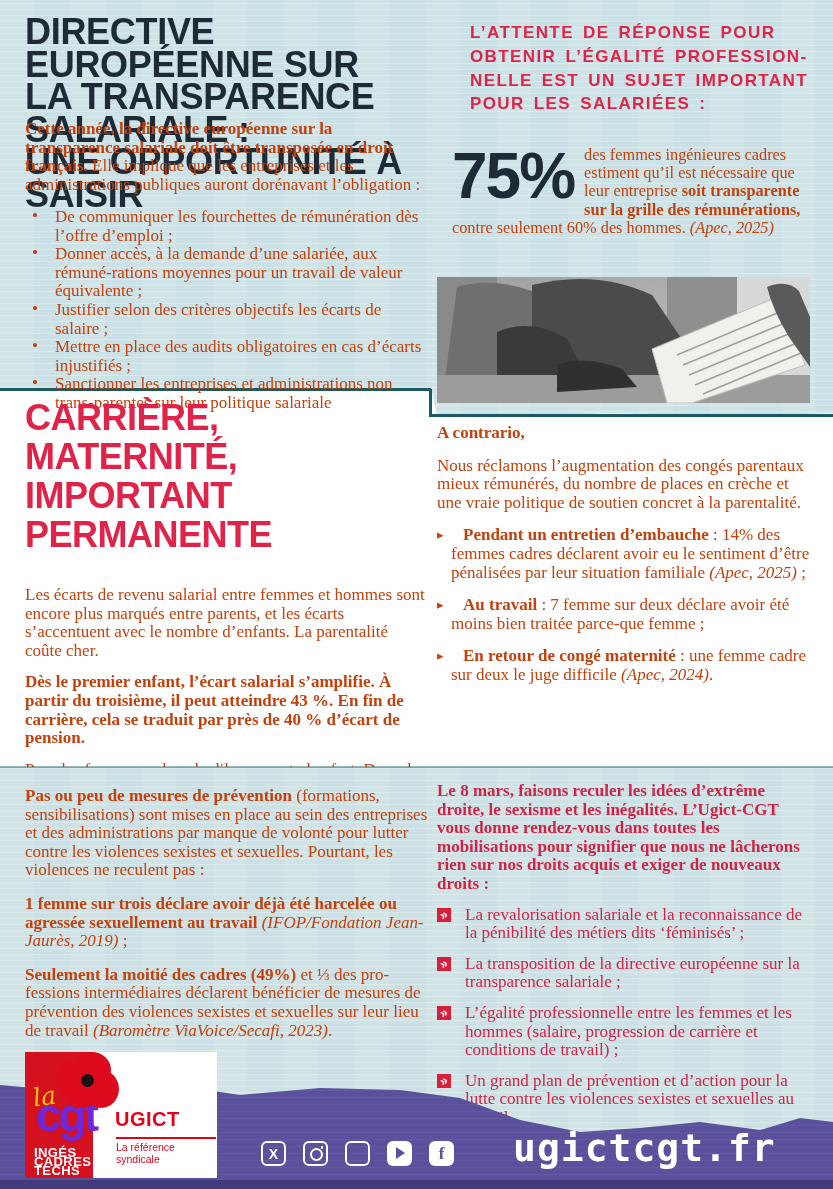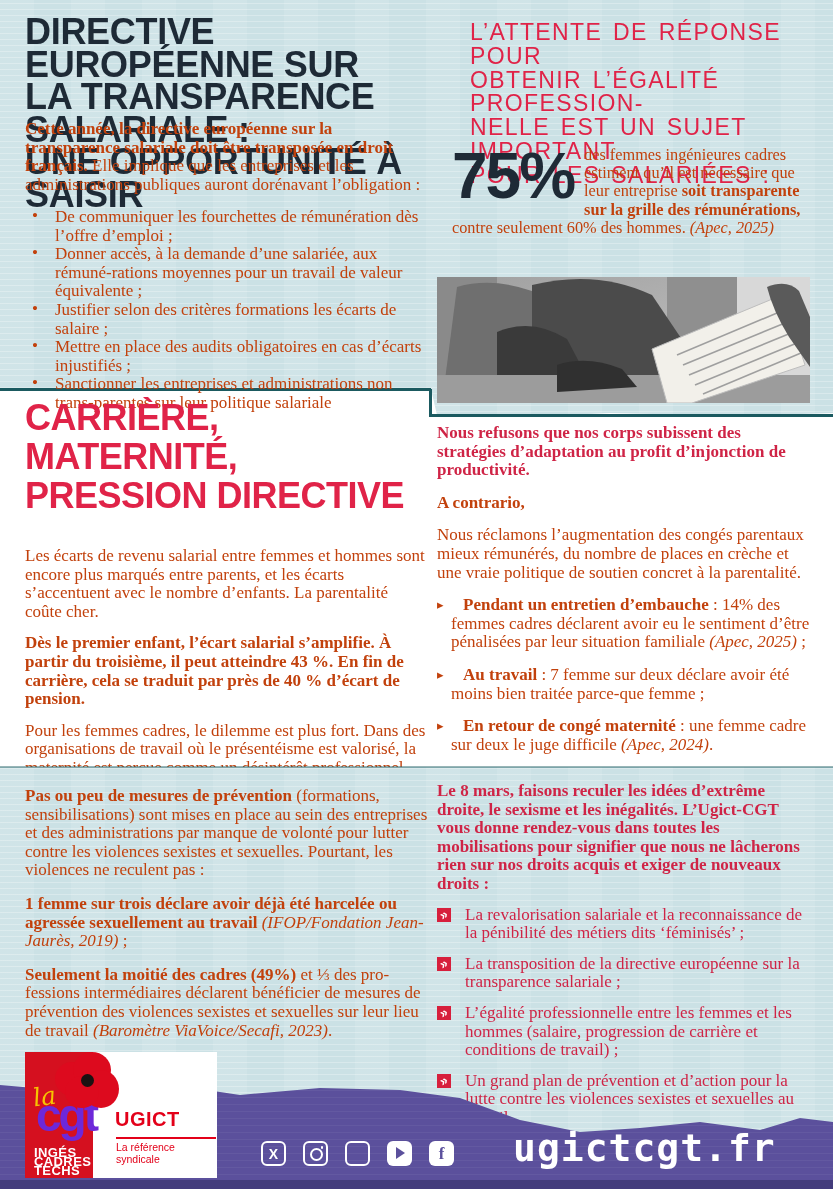--- a/index.html
+++ b/index.html
@@ -26,22 +26,22 @@
   .mono{font-family:"DejaVu Sans Mono", monospace;}
   .navy{color:#1e2a36;}
   .red{color:#e02348;}
   .redtext{color:#cf2446;}
   .body-ink{color:#c2410c;}
   .b{font-weight:bold;} .i{font-style:italic;}
   h1,h2,p{margin:0;padding:0;}
 
   #title-main{left:25px;top:16px;width:408px;font-size:36px;line-height:32.5px;
               letter-spacing:-.3px;font-weight:bold;}
-  #heading-right{left:470px;top:21px;width:345px;font-size:23px;line-height:23.8px;
-                 letter-spacing:1.4px;word-spacing:3px;font-weight:normal;}
+  #heading-right{left:470px;top:21px;width:345px;font-size:17px;line-height:23.8px;
+                 letter-spacing:1.4px;word-spacing:3px;font-weight:bold;}
 
   .serif-p{font-size:17px;line-height:18.6px;}
   #intro{left:25px;top:120px;width:402px;}
   #bullets-top{left:25px;top:208px;width:404px;}
   .tl-bullet{position:relative;padding-left:30px;margin:0;}
   .tl-bullet .dot{position:absolute;left:7px;top:-1px;}
 
   #stat{left:452px;top:146px;width:362px;}
   #stat-value{font-size:64px;line-height:60px;letter-spacing:-2px;font-weight:bold;float:left;margin-right:10px;}
   #stat-text{font-size:16.3px;line-height:18.2px;}
@@ -122,21 +122,21 @@
   <span>DIRECTIVE EUROPÉENNE SUR</span><br>
   <span>LA TRANSPARENCE SALARIALE :</span><br>
   <span>UNE OPPORTUNITÉ À SAISIR</span>
 </h1>
 
 <p id="intro" class="abs serif-p body-ink"><span class="b">Cette année, la directive européenne sur la transparence salariale doit être transposée en droit français.</span><span> Elle implique que les entreprises et les administrations publiques auront dorénavant l’obligation :</span></p>
 
 <div id="bullets-top" class="abs serif-p body-ink">
   <p class="tl-bullet"><span class="dot">•</span><span>De communiquer les fourchettes de rémunération dès l’offre d’emploi ;</span></p>
   <p class="tl-bullet"><span class="dot">•</span><span>Donner accès, à la demande d’une salariée, aux rémuné-rations moyennes pour un travail de valeur équivalente ;</span></p>
-  <p class="tl-bullet"><span class="dot">•</span><span>Justifier selon des critères formations les écarts de salaire ;</span></p>
+  <p class="tl-bullet"><span class="dot">•</span><span>Justifier selon des critères objectifs les écarts de salaire ;</span></p>
   <p class="tl-bullet"><span class="dot">•</span><span>Mettre en place des audits obligatoires en cas d’écarts injustifiés ;</span></p>
   <p class="tl-bullet"><span class="dot">•</span><span>Sanctionner les entreprises et administrations non trans-parentes sur leur politique salariale</span></p>
 </div>
 
 <h2 id="heading-right" class="abs sans red">
   <span>L’ATTENTE DE RÉPONSE POUR</span><br>
   <span>OBTENIR L’ÉGALITÉ PROFESSION-</span><br>
   <span>NELLE EST UN SUJET IMPORTANT</span><br>
   <span>POUR LES SALARIÉES :</span>
 </h2>
@@ -171,29 +171,28 @@
       <line x1="266" y1="117" x2="364" y2="76"></line>
     </g>
     <path d="M330 10 Q350 2 362 14 L373 40 L373 90 L352 60 Q336 34 330 10 Z" fill="#5a5a5a"></path>
     <path d="M120 88 Q150 78 185 92 L200 110 L120 115 Z" fill="#303030"></path>
   </svg>
 </div>
 
 <div id="mid-left" class="abs">
   <h2 id="heading-carriere" class="sans red">
     <span>CARRIÈRE, MATERNITÉ,</span><br>
-    <span>PRESSION DIRECTIVE</span>
+    <span>IMPORTANT PERMANENTE</span>
   </h2>
   <p class="serif-p body-ink">Les écarts de revenu salarial entre femmes et hommes sont encore plus marqués entre parents, et les écarts s’accentuent avec le nombre d’enfants. La parentalité coûte cher.</p>
   <p class="serif-p body-ink b">Dès le premier enfant, l’écart salarial s’amplifie. À partir du troisième, il peut atteindre 43 %. En fin de carrière, cela se traduit par près de 40 % d’écart de pension.</p>
   <p class="serif-p body-ink">Pour les femmes cadres, le dilemme est plus fort. Dans des organisations de travail où le présentéisme est valorisé, la maternité est perçue comme un désintérêt professionnel. En 2024, 15 000 demandes de congélation d’ovocytes ont été déposées par des femmes de 35 ans, ayant un poste à responsabilité, contraintes de différer leur maternité pour sécuriser leur trajectoire professionnelle.</p>
 </div>
 
 <div id="mid-right" class="abs">
-  <p class="serif-p redtext b">Nous refusons que nos corps subissent des stratégies d’adaptation au profit d’injonction de productivité.</p>
   <p class="serif-p body-ink b">A contrario,</p>
   <p class="serif-p body-ink">Nous réclamons l’augmentation des congés parentaux mieux rémunérés, du nombre de places en crèche et une vraie politique de soutien concret à la parentalité.</p>
 
   <p class="serif-p body-ink tri-bullet"><span class="tri">▸</span><span class="lead">Pendant un entretien d’embauche</span><span> : 14% des femmes cadres déclarent avoir eu le sentiment d’être pénalisées par leur situation familiale </span><span class="i">(Apec, 2025)</span><span> ;</span></p>
 
   <p class="serif-p body-ink tri-bullet"><span class="tri">▸</span><span class="lead">Au travail</span><span> : 7 femme sur deux déclare avoir été moins bien traitée parce-que femme ;</span></p>
 
   <p class="serif-p body-ink tri-bullet"><span class="tri">▸</span><span class="lead">En retour de congé maternité</span><span> : une femme cadre sur deux le juge difficile </span><span class="i">(Apec, 2024)</span><span>.</span></p>
 </div>
 

